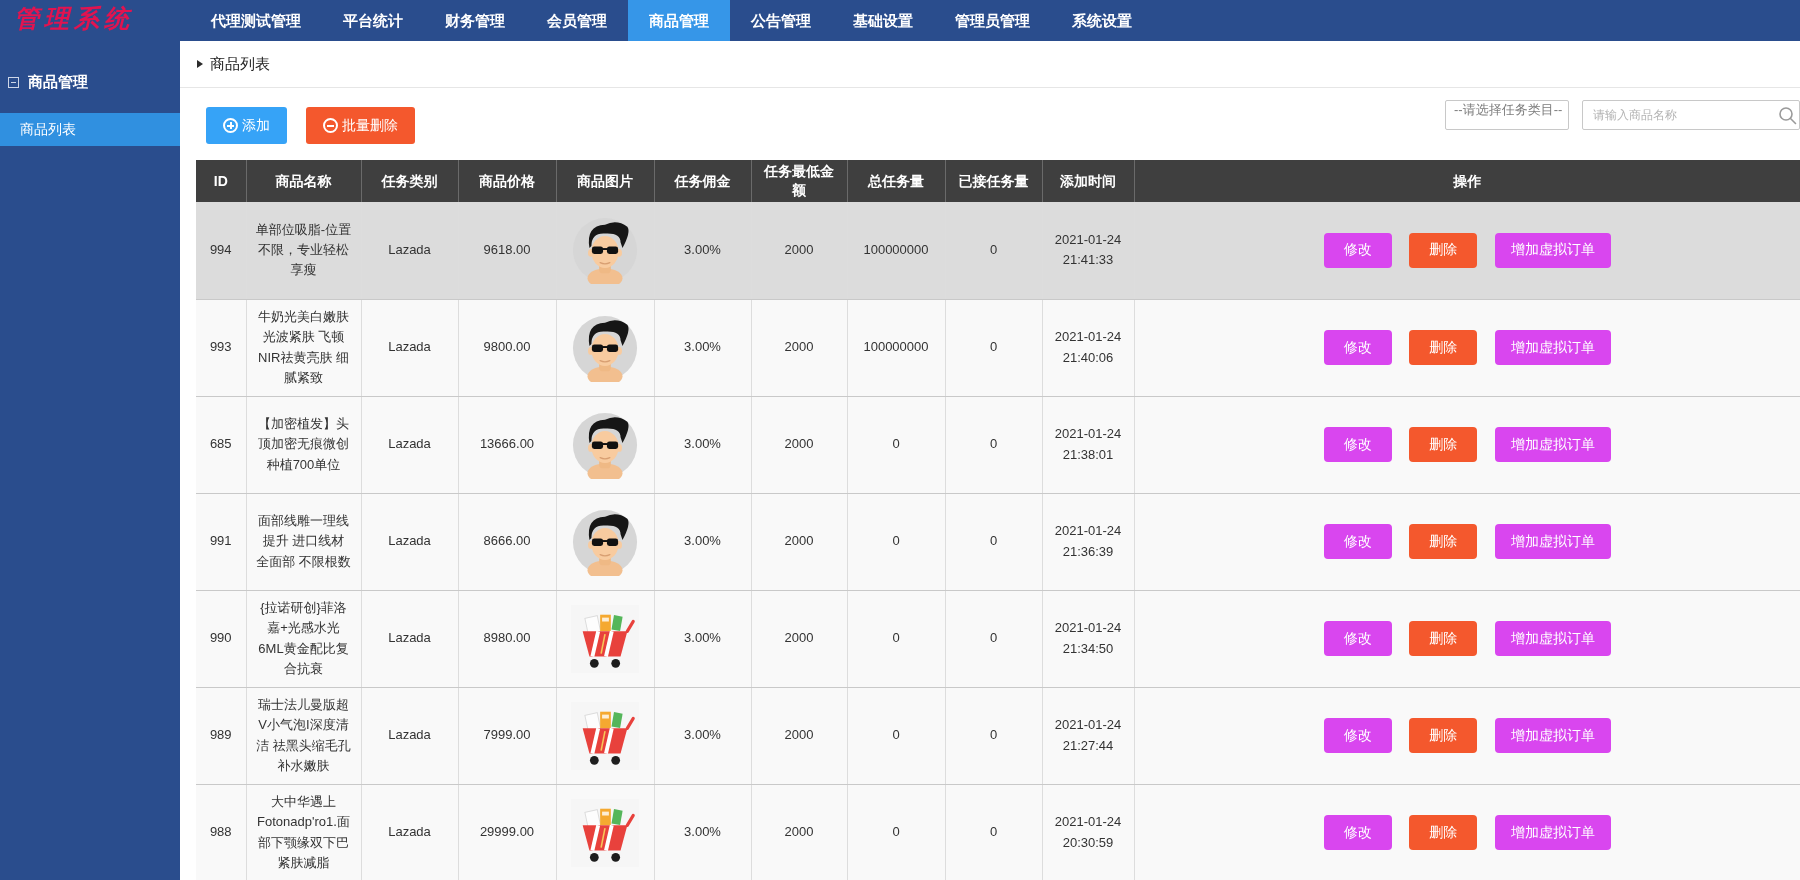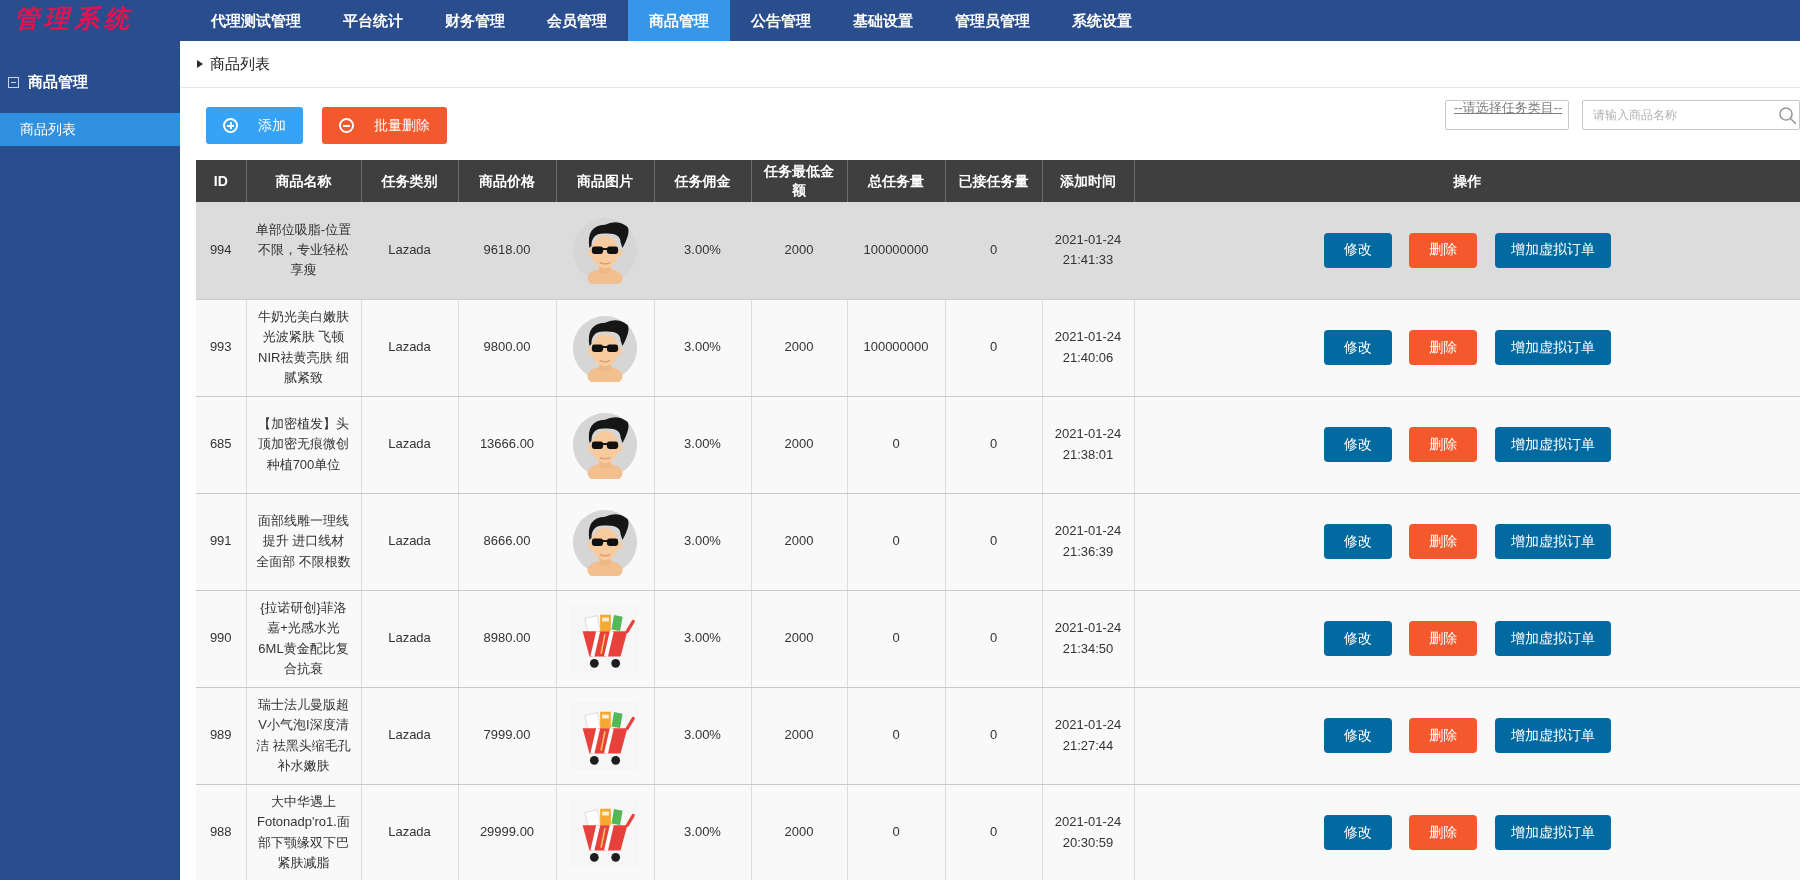--- a/index.html
+++ b/index.html
@@ -27,52 +27,52 @@
 
   
   .main { position:absolute; top:41px; left:180px; right:0; bottom:0; background:#fff; }
   .breadcrumb { height:47px; border-bottom:1px solid #e6e6e6; display:flex; align-items:center; padding-left:17px; font-size:15px; color:#222; }
   .tri { width:0; height:0; border-left:6px solid #2b2b2b; border-top:4px solid transparent; border-bottom:4px solid transparent; margin-right:7px; }
 
   .content { position:relative; padding-left:16px; }
   .toolbar { position:relative; height:72px; }
   .left-buttons { position:absolute; left:10px; top:19px; display:flex; gap:19px; }
   .tool-btn { height:37px; border:none; border-radius:3px; color:#fff; font-size:14px; padding:0 17px;
-              display:flex; align-items:center; gap:20px; cursor:pointer; font-family:inherit; }
+              display:flex; align-items:center; gap:4px; cursor:pointer; font-family:inherit; }
   .tool-btn.blue { background:#36A3F7; }
   .tool-btn.orange { background:#F4582D; }
   .circ { width:15px; height:15px; border:2px solid #fff; border-radius:50%; position:relative; flex:0 0 auto; }
   .circ::after { content:""; position:absolute; left:2px; right:2px; top:4.5px; border-top:2px solid #fff; }
   .circ.plus::before { content:""; position:absolute; top:2px; bottom:2px; left:4.5px; border-left:2px solid #fff; }
 
   .filters { position:absolute; right:0; top:12px; display:flex; align-items:center; gap:13px; }
   .select-box { width:124px; height:30px; border:1px solid #c8c8c8; border-radius:2px; background:#fff;
-                display:flex; align-items:flex-end; justify-content:space-between; padding:0 7px 12px 8px;
-                font-size:13px; color:#7d7d7d; cursor:pointer; white-space:nowrap;text-decoration:underline; }
+                display:flex; align-items:flex-start; justify-content:space-between; padding:0 7px 0 8px;
+                font-size:13px; color:#7d7d7d; cursor:pointer; white-space:nowrap; }
   .search-box { position:relative; width:218px; }
   .search-box input { width:100%; height:30px; border:1px solid #c8c8c8; border-radius:2px; padding:0 28px 0 10px;
                       font-size:12px; color:#333; font-family:inherit; outline:none; }
   .search-box input::placeholder { color:#b3b3b3; }
   .search-icon { position:absolute; right:3px; top:6px; cursor:pointer; }
 
   
   table.grid { width:1604px; border-collapse:collapse; table-layout:fixed; }
   .grid thead th { background:#3F3F3F; color:#fff; font-size:14px; font-weight:bold; height:42px;
                    padding:2px 10px; border-right:1px solid #6a6a6a; line-height:1.35; }
   .grid thead th.op { border-right:none; }
   .grid tbody tr { background:#f9f9f9; }
   .grid tbody tr.hl { background:#dcdcdc; }
   .grid tbody td { height:97px; border-bottom:1px solid #c9c9c9; border-right:1px solid #ddd;
                    text-align:center; vertical-align:middle; font-size:13px; color:#333; padding:6px 8px; line-height:1.55; }
   .grid tbody td.c-op { border-right:none; }
   .grid td.c-name { padding:6px 9px; }
   .pimg svg { display:block; margin:0 auto; }
   .act { height:35px; border:none; border-radius:4px; color:#fff; font-size:14px; padding:0 20px;
          margin:0 7px; cursor:pointer; font-family:inherit; }
-  .act.blue { background:#0369a1;text-align:center; }
+  .act.blue { background:#d946ef;text-align:center; }
   .act.orange { background:#F4582D; }
   .act.wide { padding:0 16px; }
 </style>
 </head>
 <body>
 
 <div class="topnav">
   <div class="logo">管理系统</div>
   <div class="nav-items">
       <div class="nav-item">

